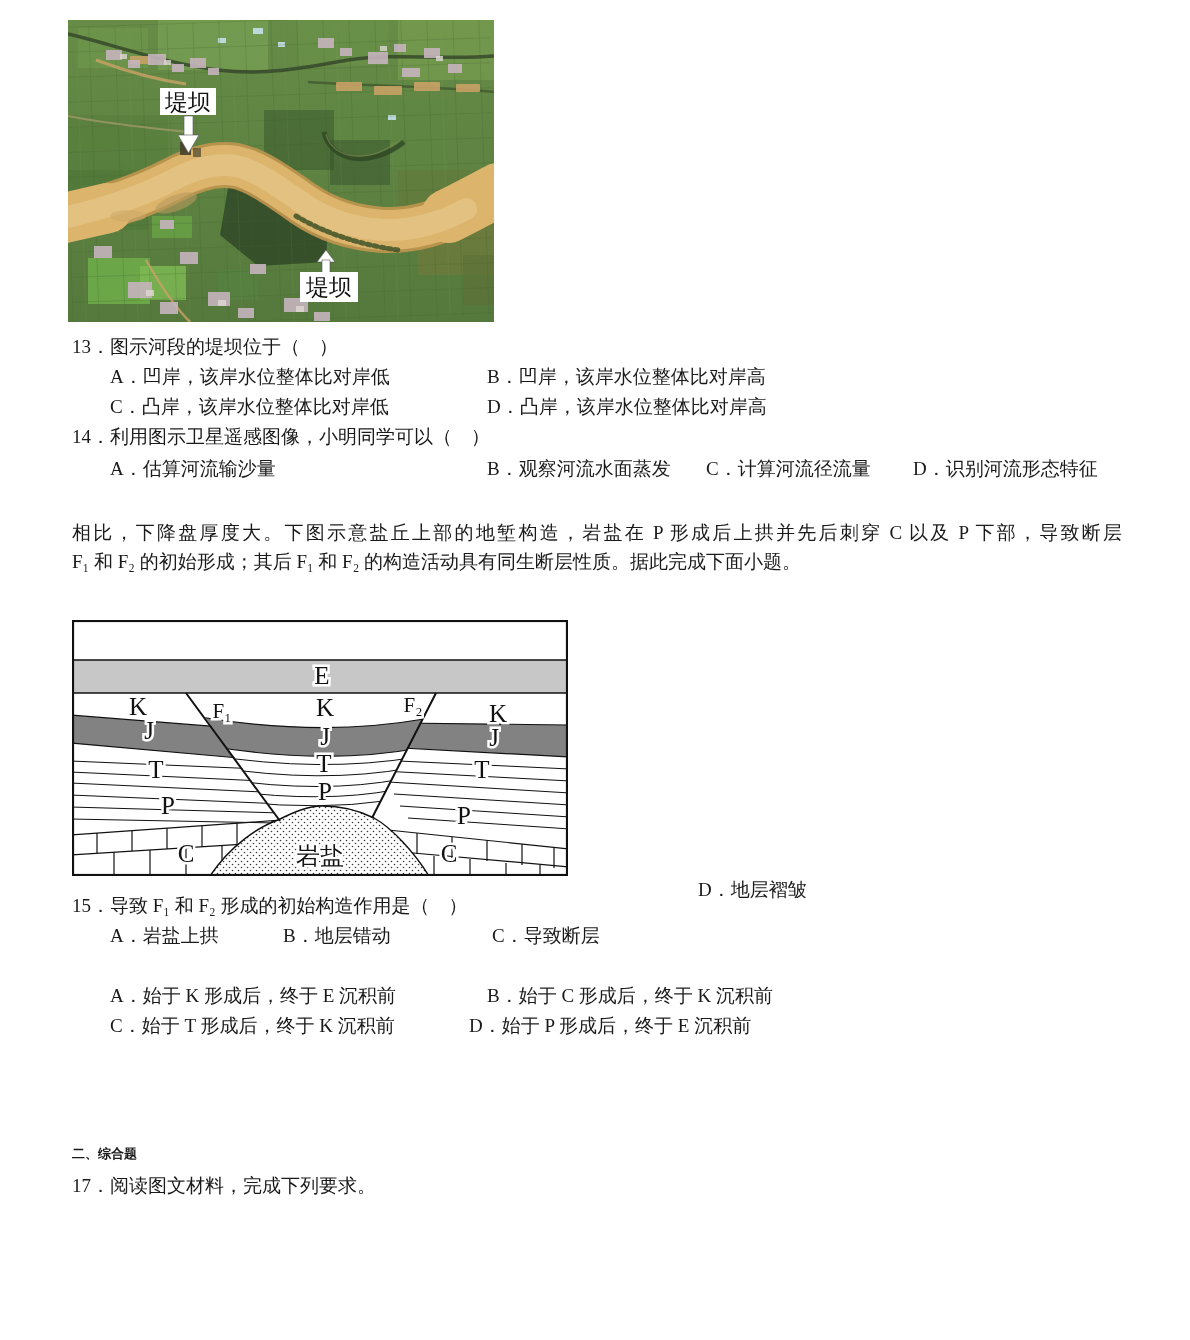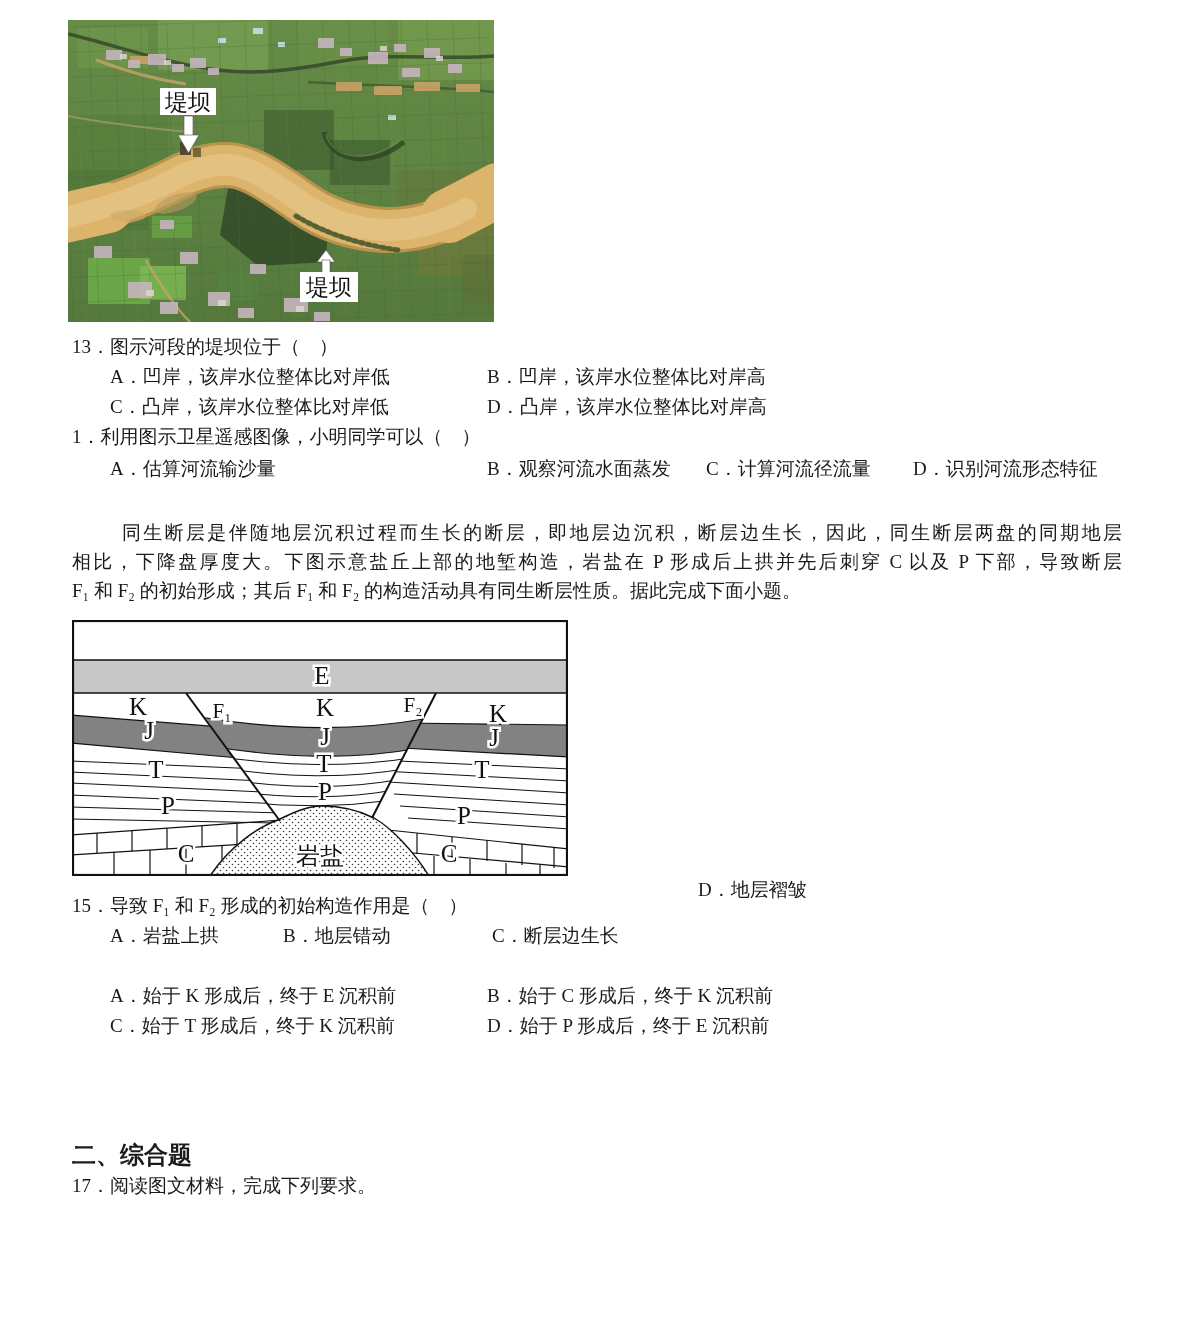--- a/index.html
+++ b/index.html
@@ -6,22 +6,22 @@
   body{width:1190px;height:1340px;background:#ffffff;overflow:hidden;position:relative;
        font-family:"Liberation Serif","DejaVu Serif",serif;color:#1a1a1a;}
   .page{position:absolute;inset:0;padding-left:13px;}
   .t{position:absolute;font-size:19px;line-height:26px;white-space:nowrap;text-align:right;}
   .para{position:absolute;font-size:19px;line-height:29px;width:1050px;}
   .para .fill{text-align:justify;text-align-last:justify;}
   .para .ind{text-indent:50px;}
   .mat{position:absolute;font-size:20px;line-height:32px;width:1052px;font-style:italic;}
   .mat .fill{text-align:justify;text-align-last:justify;}
   .mat .ind{text-indent:56px;}
-  .sec{position:absolute;font-family:Liberation Sans, sans-serif;
-       font-weight:700;font-size:24px;line-height:26px;}
+  .sec{position:absolute;font-family:Liberation Mono, monospace;
+       font-weight:700;font-size:13px;line-height:26px;}
   svg text{font-family:"Liberation Serif","DejaVu Serif",serif;}
   .halo{paint-order:stroke;stroke:#ffffff;stroke-width:5px;fill:#111;}
 </style>
 </head>
 <body>
 
 <div class="page">
 
   <svg style="position:absolute;left:68px;top:20px" width="426" height="302" viewBox="0 0 426 302">
     <defs>
@@ -152,28 +152,27 @@
       </g>
     </g>
   </svg>
 
   <div class="t" style="left:72px;top:334px">13．图示河段的堤坝位于（　）</div>
   <div class="t" style="left:110px;top:364px">A．凹岸，该岸水位整体比对岸低</div>
   <div class="t" style="left:110px;top:394px">C．凸岸，该岸水位整体比对岸低</div>
   <div class="t" style="left:487px;top:364px">B．凹岸，该岸水位整体比对岸高</div>
   <div class="t" style="left:487px;top:394px">D．凸岸，该岸水位整体比对岸高</div>
 
-  <div class="t" style="left:72px;top:424px">1．利用图示卫星遥感图像，小明同学可以（　）</div>
+  <div class="t" style="left:72px;top:424px">14．利用图示卫星遥感图像，小明同学可以（　）</div>
   <div class="t" style="left:110px;top:456px">A．估算河流输沙量</div>
   <div class="t" style="left:487px;top:456px">B．观察河流水面蒸发</div>
   <div class="t" style="left:706px;top:456px">C．计算河流径流量</div>
   <div class="t" style="left:913px;top:456px">D．识别河流形态特征</div>
 
   <div class="para" style="left:72px;top:518px">
-    <div class="fill ind">同生断层是伴随地层沉积过程而生长的断层，即地层边沉积，断层边生长，因此，同生断层两盘的同期地层</div>
     <div class="fill">相比，下降盘厚度大。下图示意盐丘上部的地堑构造，岩盐在 P 形成后上拱并先后刺穿 C 以及 P 下部，导致断层</div>
     <div>F₁ 和 F₂ 的初始形成；其后 F₁ 和 F₂ 的构造活动具有同生断层性质。据此完成下面小题。</div>
   </div>
 
   <svg style="position:absolute;left:72px;top:620px" width="496" height="256" viewBox="0 0 496 256">
     <defs>
       <pattern id="saltdots" width="6" height="6" patternUnits="userSpaceOnUse">
         <rect width="6" height="6" fill="#ffffff"></rect>
         <circle cx="1.5" cy="1.5" r="0.8" fill="#3a3a3a"></circle>
         <circle cx="4.5" cy="4.5" r="0.8" fill="#3a3a3a"></circle>
@@ -268,24 +267,24 @@
     </g>
     <g font-size="21" text-anchor="middle">
       <text class="halo" x="150" y="98">F₁</text>
       <text class="halo" x="341" y="92">F₂</text>
     </g>
   </svg>
 
   <div class="t" style="left:72px;top:893px">15．导致 F₁ 和 F₂ 形成的初始构造作用是（　）</div>
   <div class="t" style="left:110px;top:923px">A．岩盐上拱</div>
   <div class="t" style="left:283px;top:923px">B．地层错动</div>
-  <div class="t" style="left:492px;top:923px">C．断层边生长</div>
+  <div class="t" style="left:492px;top:923px">C．导致断层</div>
   <div class="t" style="left:698px;top:877px">D．地层褶皱</div>
 
   <div class="t" style="left:110px;top:983px">A．始于 K 形成后，终于 E 沉积前</div>
   <div class="t" style="left:487px;top:983px">B．始于 C 形成后，终于 K 沉积前</div>
   <div class="t" style="left:110px;top:1013px">C．始于 T 形成后，终于 K 沉积前</div>
-  <div class="t" style="left:487px;top:1013px">D．始于 P 形成后，终于 E 沉积前</div>
+  <div class="t" style="left:469px;top:1013px">D．始于 P 形成后，终于 E 沉积前</div>
 
   <div class="sec" style="left:72px;top:1142px">二、综合题</div>
   <div class="t" style="left:72px;top:1173px">17．阅读图文材料，完成下列要求。</div>
 
 </div>
 
 </body></html>

